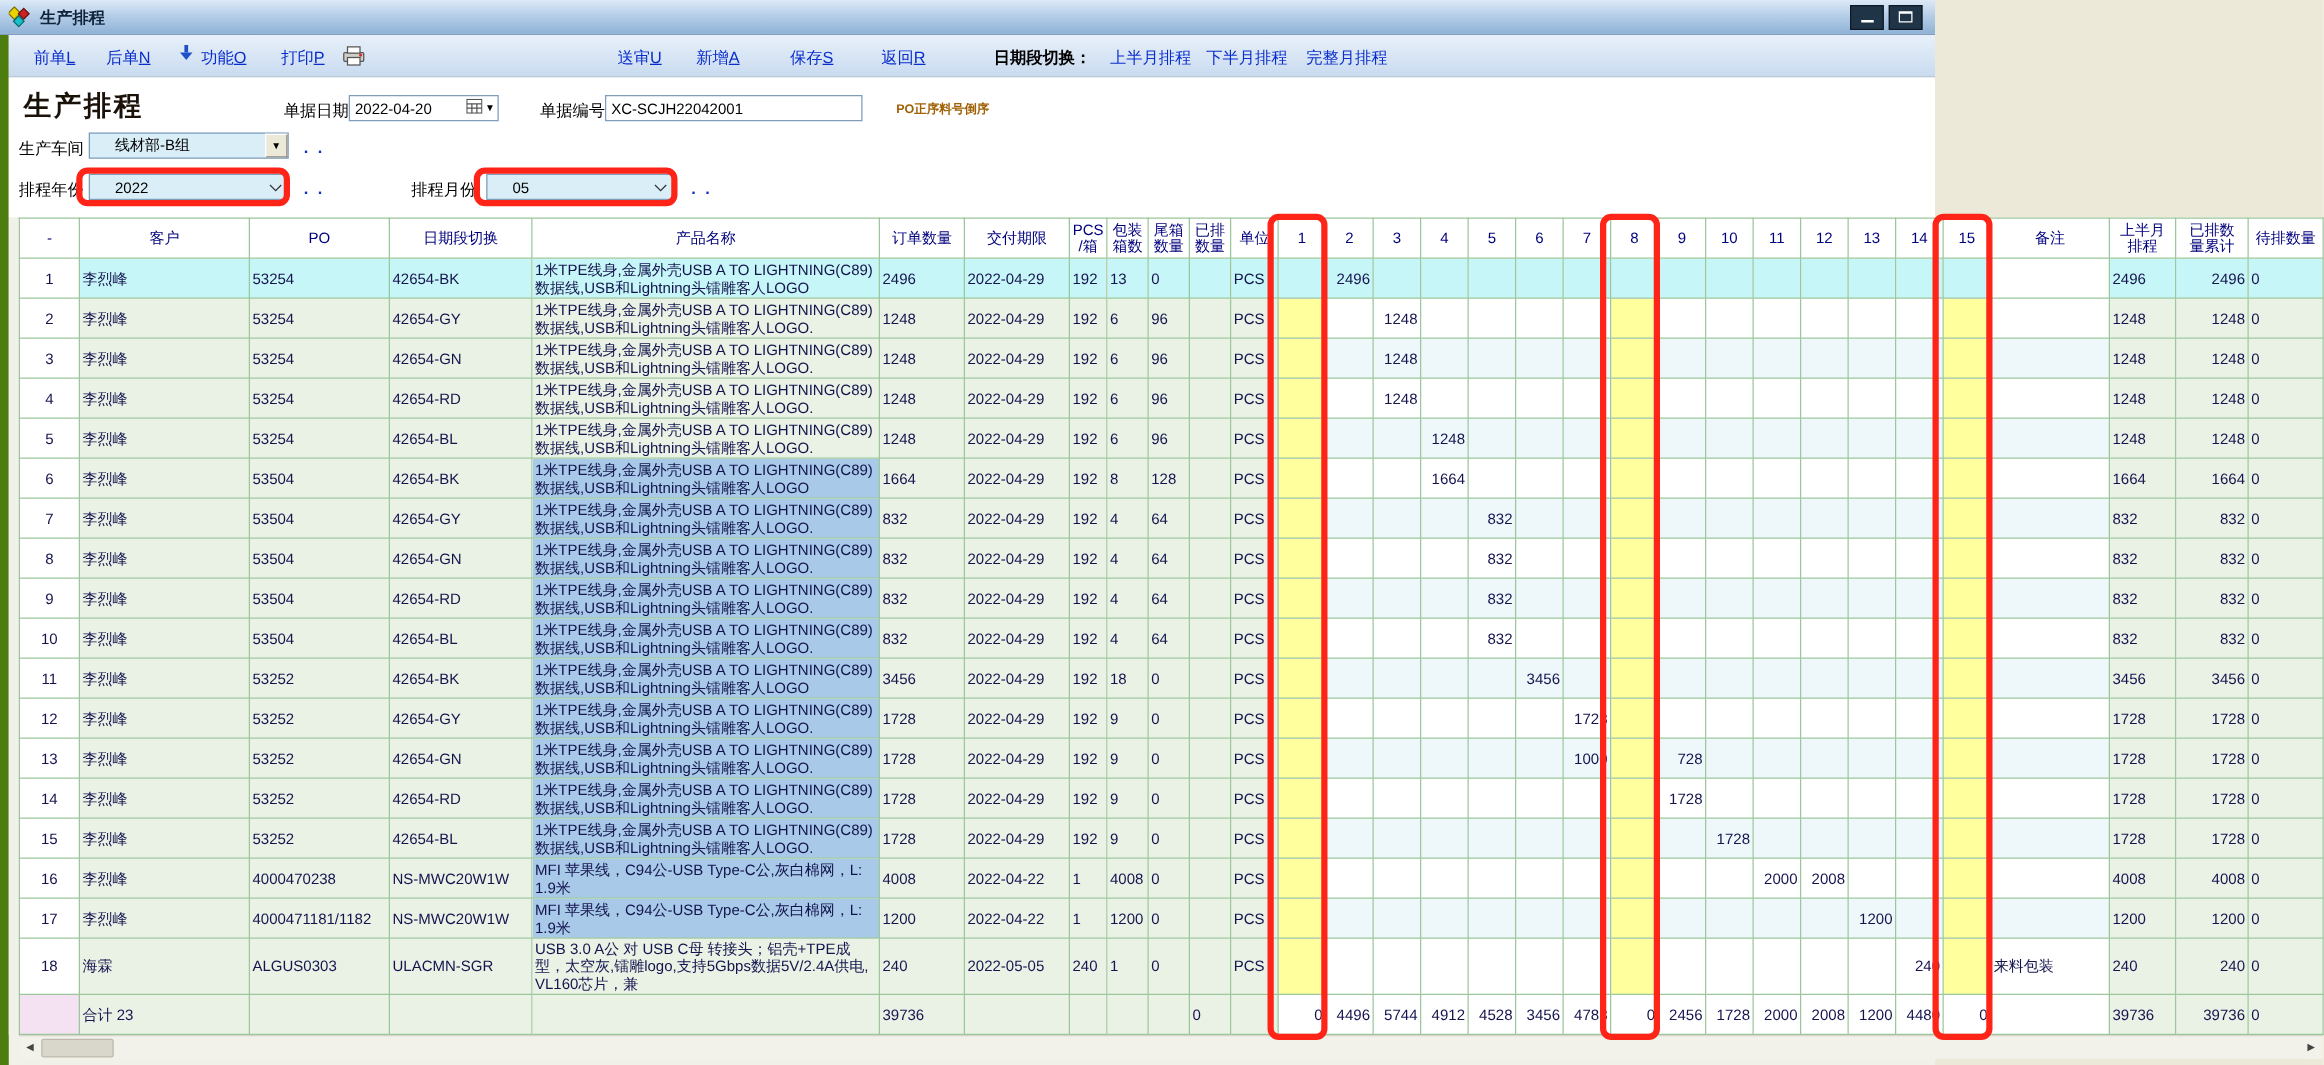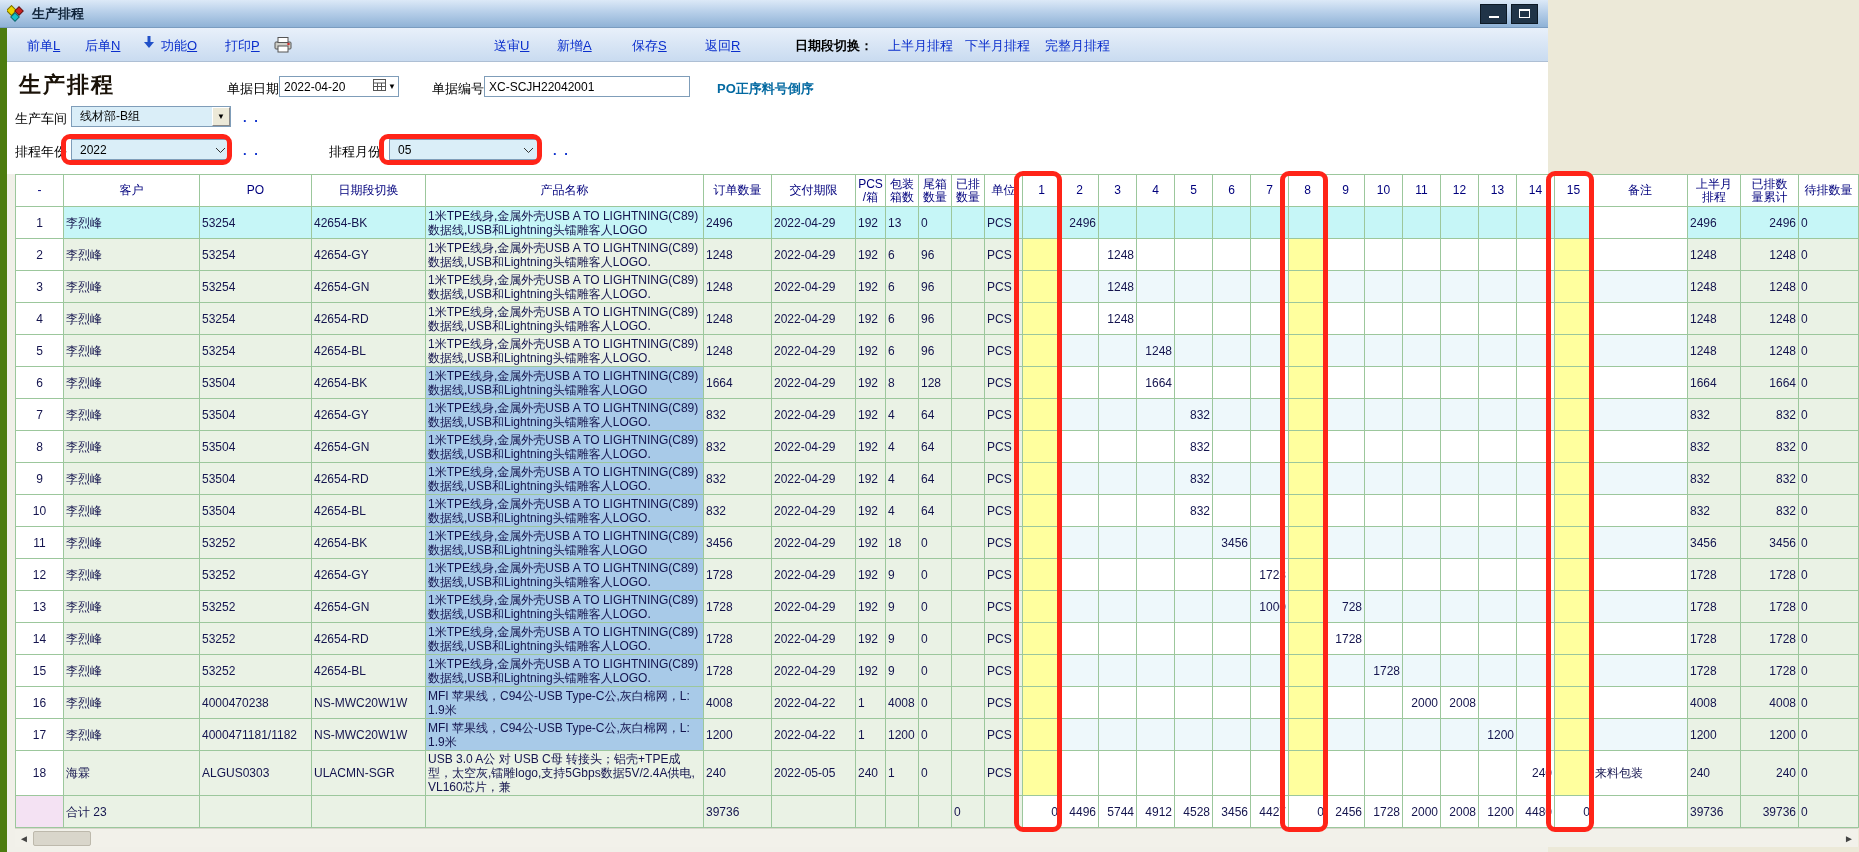--- a/index.html
+++ b/index.html
@@ -23,26 +23,26 @@
   .tlink { color:#0a2ecc; cursor:pointer; }
   .tlink .k { text-decoration:underline; }
   .period-label { color:#000; font-weight:bold; }
   .func-arrow { top:7px; }
 
   
   .form { position:relative; height:112px; background:#ffffff; }
   .form .lbl { position:absolute; font-size:13px; color:#000; }
   .page-title { position:absolute; left:12px; top:8px; font-size:22px; font-weight:bold; color:#1a1208; letter-spacing:2px; }
   .inputbox { position:absolute; height:21px; background:#fff; border:1px solid #7f9db9; font-size:12px; color:#000; display:flex; align-items:center; padding-left:4px; }
-  .combo { position:absolute; height:21px; background:#daeef8; border:1px solid #7f9db9; font-size:12px; color:#000; display:flex; align-items:center; padding-left:8px; }
+  .combo { position:absolute; height:21px; background:#daeef8; border:1px solid #7f9db9; font-size:12px; color:#000; display:flex; align-items:center; padding-left:20px; }
   .combo .val { flex:1; }
   .combo-btn { width:18px; height:19px; background:#ece9d8; border:1px solid #fff; border-right-color:#888; border-bottom-color:#888; display:flex; align-items:center; justify-content:center; font-size:8px; color:#000; cursor:pointer; }
   .chev { margin-left:auto; margin-right:4px; }
   .dots { position:absolute; color:#0a2ecc; font-weight:bold; font-size:13px; letter-spacing:2px; cursor:pointer; }
-  .bluelink { color:#0369a1; cursor:pointer; font-size:13px; }
+  .bluelink { color:#a16207; cursor:pointer; font-size:10px; }
 
   
   .content { position:relative; padding-left:8px; background:#f1f0e9; }
   table.grid { border-collapse:collapse; table-layout:fixed; width:1843px; background:#fff; }
   table.grid th, table.grid td { border:1px solid #9cc79c; font-size:12px; overflow:hidden; padding:1px 2px; vertical-align:middle; }
   table.grid th { color:#00007d; font-weight:normal; text-align:center; background:#fff; height:32px; line-height:13px; }
   table.grid td { height:32px; color:#14144e; line-height:14px; }
   th.cpink, td.cpink { background:#f4e2f3; }
   td.rownum { background:#fff; color:#00007d; text-align:center; }
   td.cgreen { background:#eaf2e5; }
@@ -882,21 +882,21 @@
               <td class="cgreen"></td>
               <td class="cgreen"></td>
               <td class="cgreen">0</td>
               <td class="cgreen"></td>
               <td class="cw num-r">0</td>
               <td class="cw num-r">4496</td>
               <td class="cw num-r">5744</td>
               <td class="cw num-r">4912</td>
               <td class="cw num-r">4528</td>
               <td class="cw num-r">3456</td>
-              <td class="cw num-r">4427</td>
+              <td class="cw num-r">4783</td>
               <td class="cw num-r">0</td>
               <td class="cw num-r">2456</td>
               <td class="cw num-r">1728</td>
               <td class="cw num-r">2000</td>
               <td class="cw num-r">2008</td>
               <td class="cw num-r">1200</td>
               <td class="cw num-r">4480</td>
               <td class="cw num-r">0</td>
               <td class="cw"></td>
               <td class="cgreen">39736</td>

